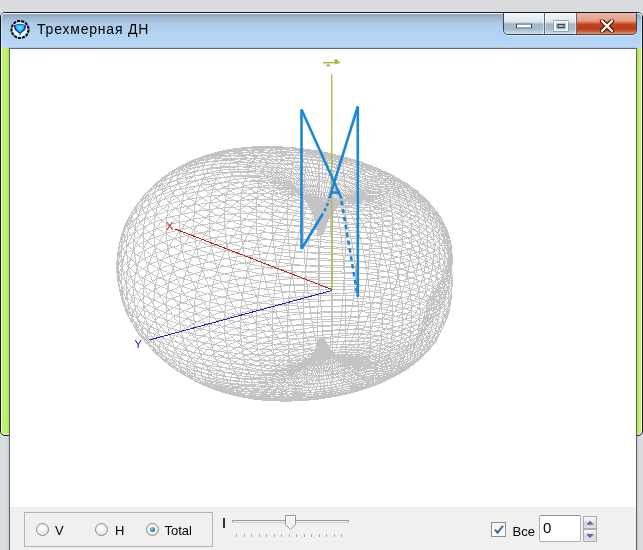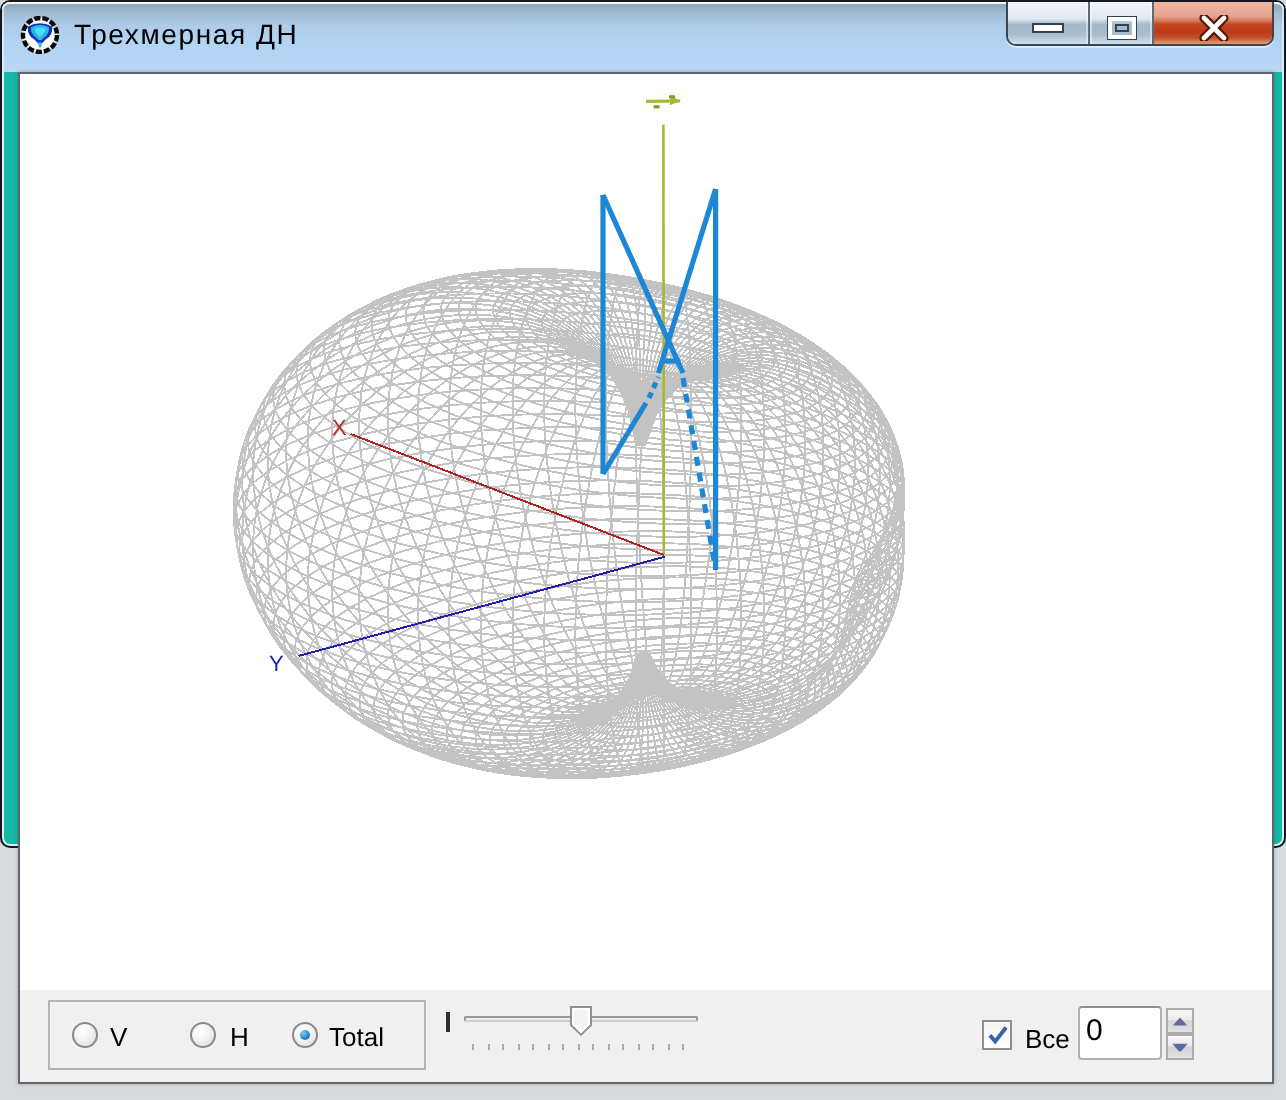--- a/index.html
+++ b/index.html
@@ -1,18 +1,18 @@
 <!DOCTYPE html>
 <html><head><meta charset="utf-8"><title>page</title><style>
 html,body{margin:0;padding:0;width:643px;height:550px;overflow:hidden;
  font-family:"Liberation Sans",sans-serif;background:#d8dcdf;}
 *{box-sizing:border-box}
-#win{position:absolute;left:0;top:0;width:643px;height:424px;
+#win{position:absolute;left:0;top:12px;width:643px;height:424px;
  border:1px solid #15191d;border-radius:5px;
- background:#14b8a6;
+ background:#bef264;
  box-shadow:inset 0 0 0 1px rgba(255,255,255,0.85);}
 #titlegrad{position:absolute;left:0;top:0;width:641px;height:35px;border-radius:4px 4px 0 0;
  background:linear-gradient(180deg,#8da3b9 0%,#93a9c0 6%,#a2bcd6 17%,#aecbe8 34%,#b3d3f3 57%,#b4d5f5 80%,#bdd9f5 100%);
  box-shadow:inset 0 1px 0 rgba(255,255,255,0.9),inset 1px 0 0 rgba(255,255,255,0.5),inset -1px 0 0 rgba(255,255,255,0.5);}
 #titletxt{position:absolute;left:36px;top:8px;font-size:14px;letter-spacing:0.8px;color:#000;white-space:nowrap;}
 #appico{position:absolute;left:9px;top:7px;}
 #caps{position:absolute;left:502px;top:0;width:134px;height:22px;display:flex;
  border:1px solid #39454f;border-top:none;border-radius:0 0 5px 5px;overflow:hidden;
  box-shadow:0 1px 0 rgba(255,255,255,0.5);}
 .cap{position:relative;height:100%;

